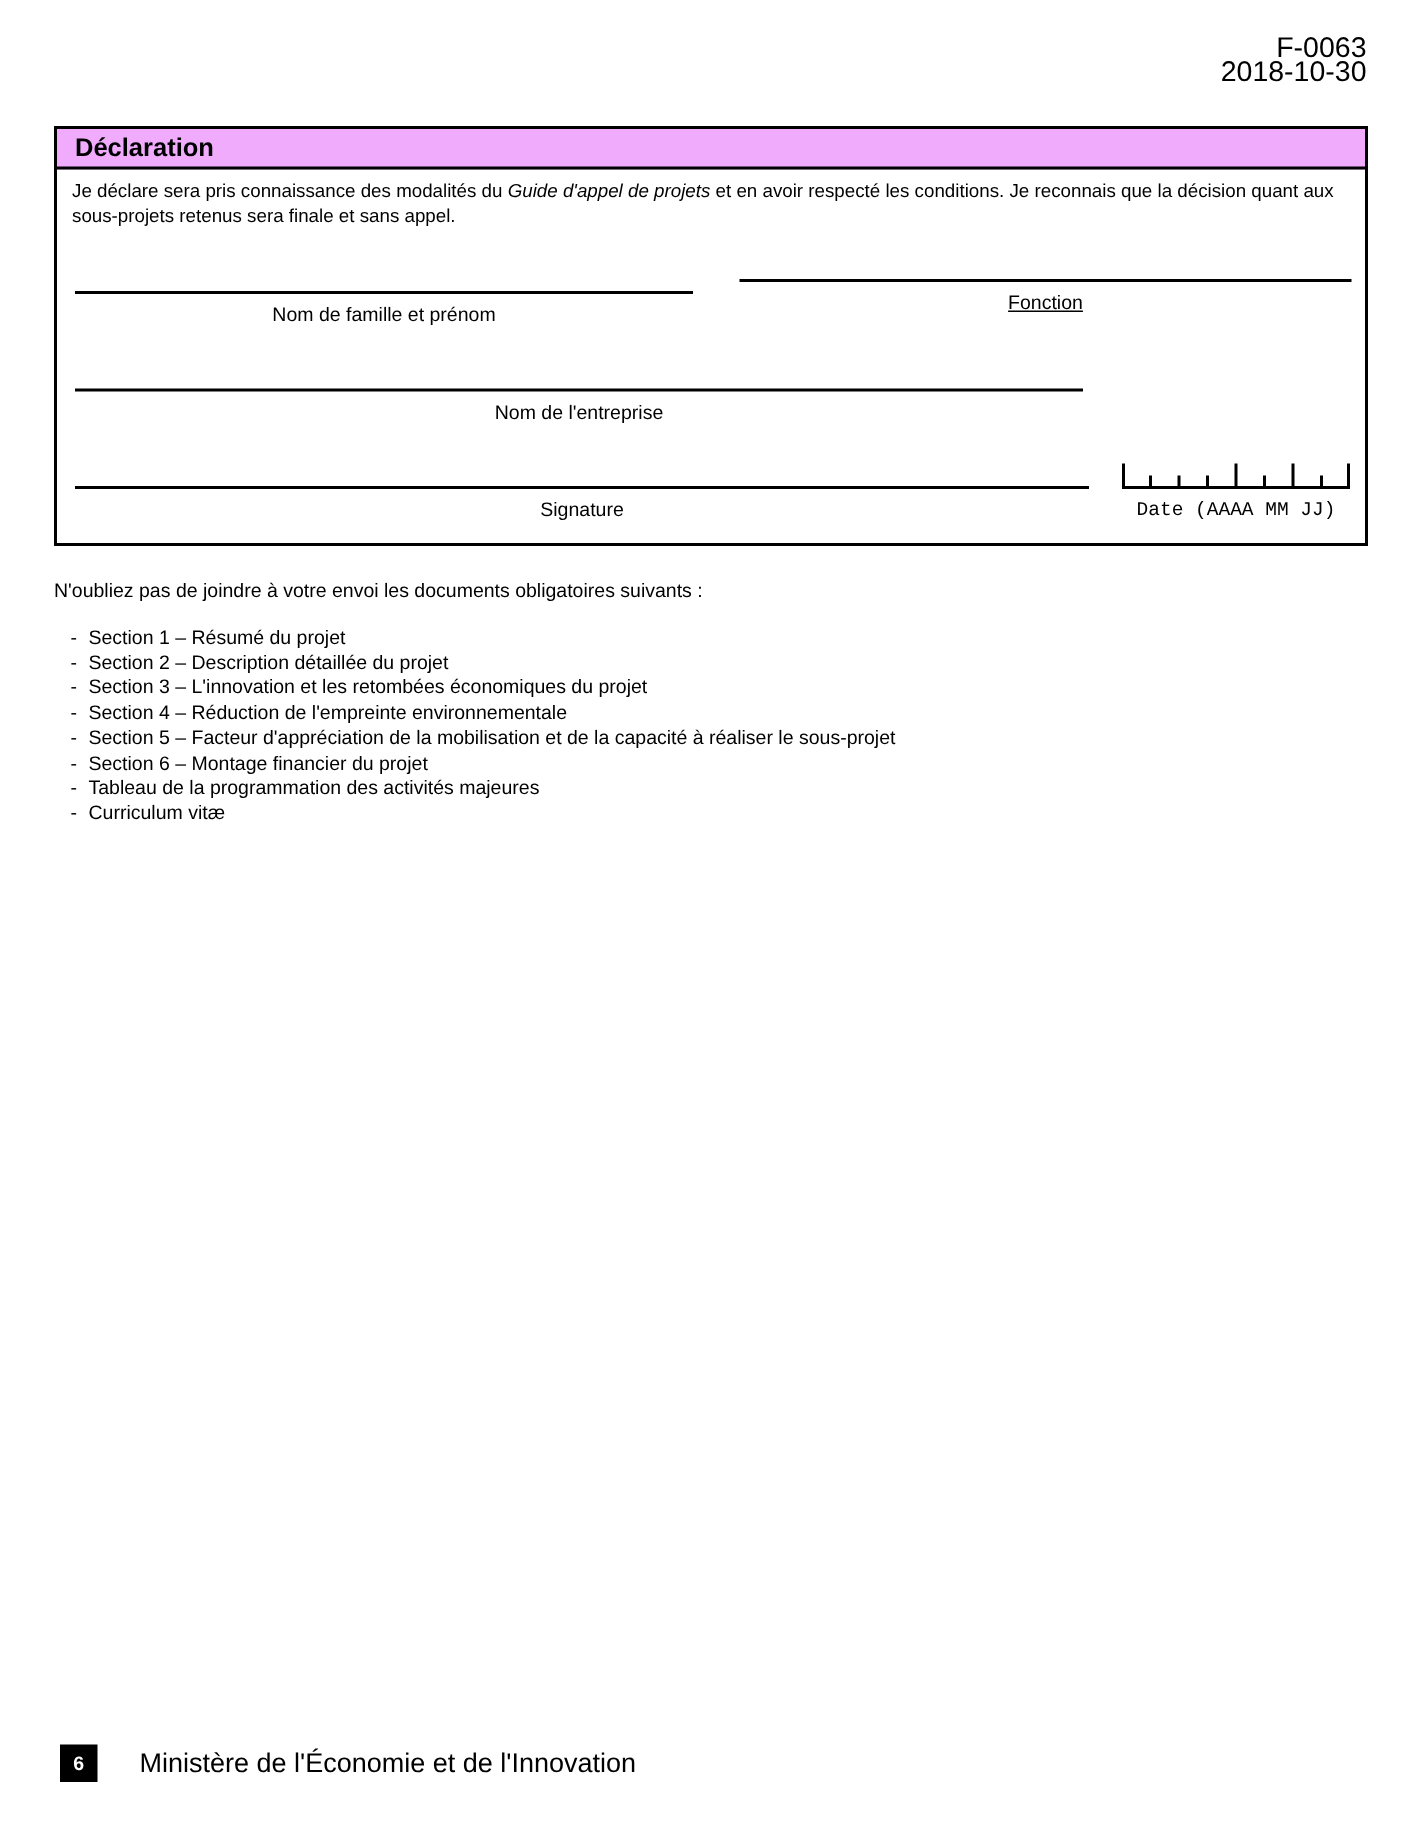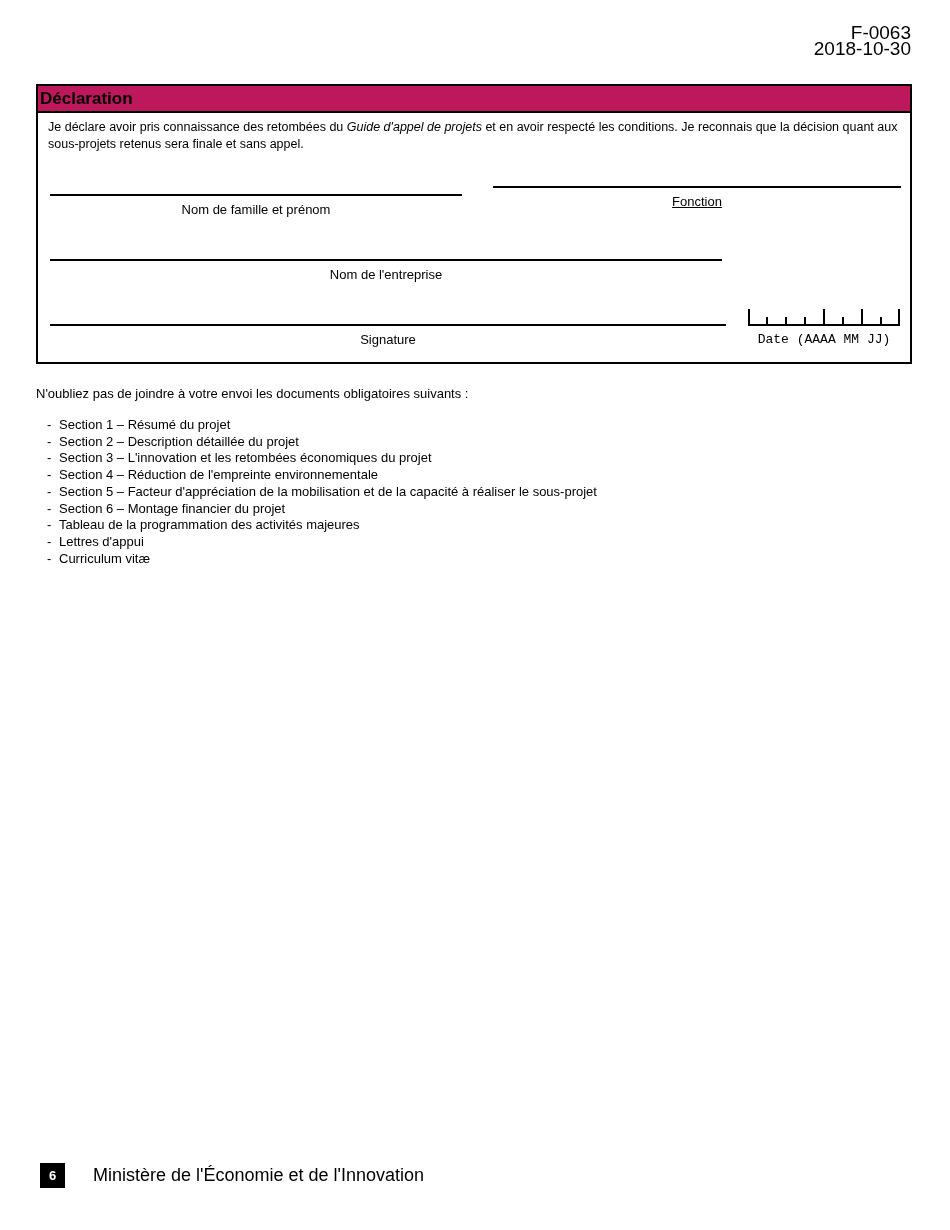--- a/index.html
+++ b/index.html
@@ -19,24 +19,24 @@
 
   
   .decl-box {
     position: absolute; left: 36px; top: 84px;
     width: 876px; height: 280px;
     border: 2px solid #000000;
     background: #ffffff;
   }
   .decl-title-bar {
     height: 27px;
-    background: #be185d;
+    background: #f0abfc;
     border-bottom: 2px solid #000000;
     display: flex; align-items: center;
-    padding-left: 2px;
+    padding-left: 12px;
   }
   .decl-title { font-size: 17px; font-weight: bold; }
   .decl-text {
     padding: 6px 10px 0 10px;
     font-size: 12.5px; line-height: 1.38;
   }
   .decl-text .it { font-style: italic; text-align: right; }
 
   
   .field { position: absolute; }
@@ -95,21 +95,21 @@
 <div class="form-id">
   <div>F-0063</div>
   <div>2018-10-30</div>
 </div>
 
 <div class="decl-box">
   <div class="decl-title-bar">
     <span class="decl-title">Déclaration</span>
   </div>
   <div class="decl-text">
-    <span>Je déclare avoir pris connaissance des retombées du </span><span class="it">Guide d'appel de projets</span><span> et en avoir respecté les conditions. Je reconnais que la décision quant aux sous-projets retenus sera finale et sans appel.</span>
+    <span>Je déclare sera pris connaissance des modalités du </span><span class="it">Guide d'appel de projets</span><span> et en avoir respecté les conditions. Je reconnais que la décision quant aux sous-projets retenus sera finale et sans appel.</span>
   </div>
 
   <div class="field f-name">
     <div class="write-area"></div>
     <div class="field-label">Nom de famille et prénom</div>
   </div>
 
   <div class="field f-function">
     <div class="write-area"></div>
     <div class="field-label">Fonction</div>
@@ -144,20 +144,19 @@
 <div class="cl-intro">N'oubliez pas de joindre à votre envoi les documents obligatoires suivants :</div>
 
 <div class="cl-list">
   <div class="cl-item"><span class="cl-bullet">-</span><span>Section 1 – Résumé du projet</span></div>
   <div class="cl-item"><span class="cl-bullet">-</span><span>Section 2 – Description détaillée du projet</span></div>
   <div class="cl-item"><span class="cl-bullet">-</span><span>Section 3 – L'innovation et les retombées économiques du projet</span></div>
   <div class="cl-item"><span class="cl-bullet">-</span><span>Section 4 – Réduction de l'empreinte environnementale</span></div>
   <div class="cl-item"><span class="cl-bullet">-</span><span>Section 5 – Facteur d'appréciation de la mobilisation et de la capacité à réaliser le sous-projet</span></div>
   <div class="cl-item"><span class="cl-bullet">-</span><span>Section 6 – Montage financier du projet</span></div>
   <div class="cl-item"><span class="cl-bullet">-</span><span>Tableau de la programmation des activités majeures</span></div>
-  <div class="cl-item"><span class="cl-bullet">-</span><span>Lettres d'appui</span></div>
   <div class="cl-item"><span class="cl-bullet">-</span><span>Curriculum vitæ</span></div>
 </div>
 
 <div class="footer">
   <div class="page-square">6</div>
   <div class="ministry">Ministère de l'Économie et de l'Innovation</div>
 </div>
 
 </body></html>

